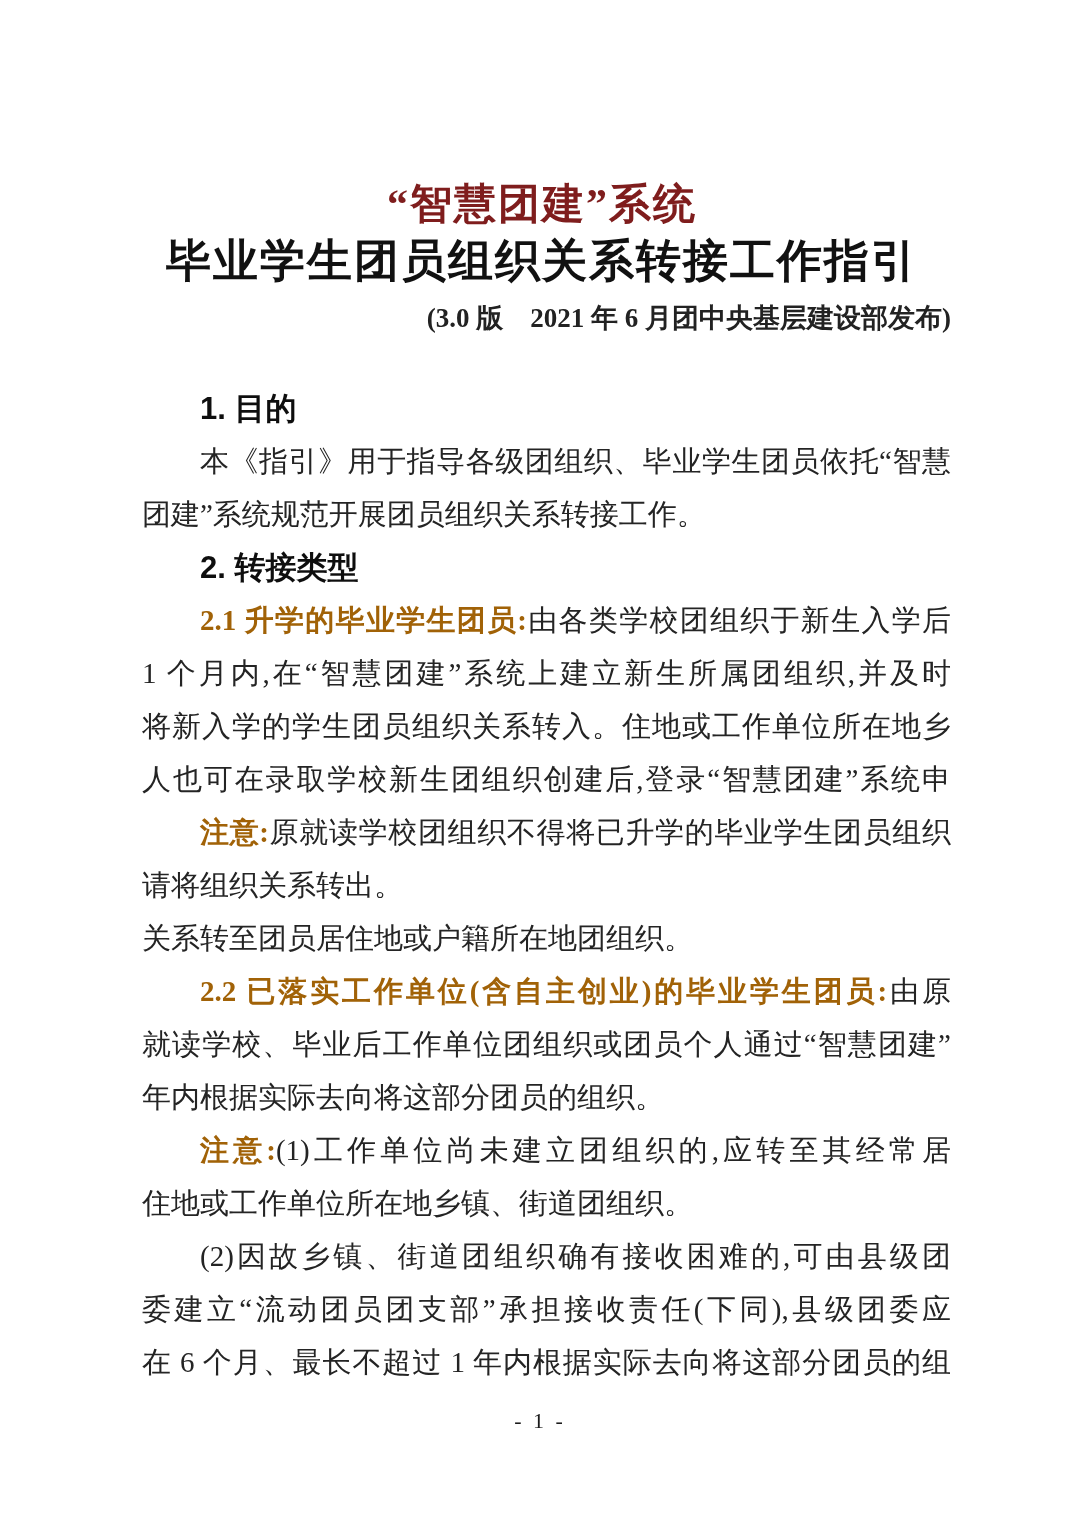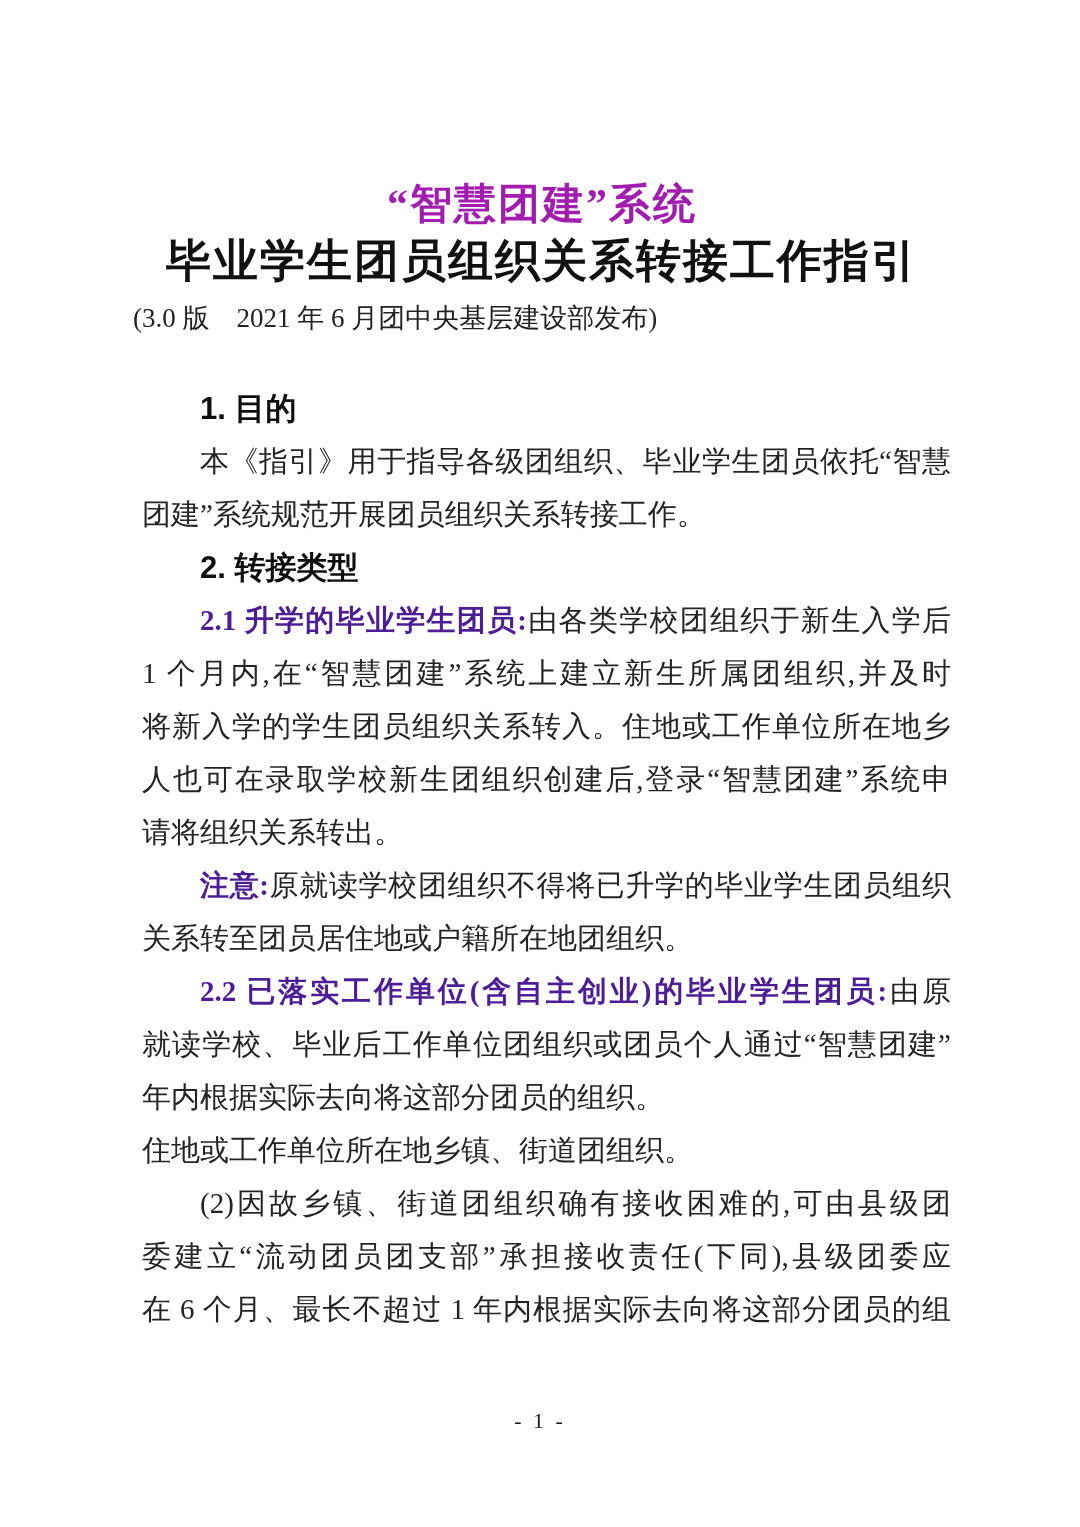--- a/index.html
+++ b/index.html
@@ -22,41 +22,42 @@
     left: 133px;
     top: 176px;
     width: 818px;
   }
   .title1 {
     text-align: center;
     font-weight: 700;
     font-size: 42px;
     line-height: 56px;
     letter-spacing: 2px;
-    color: #a21caf;
+    color: #7f1d1d;
     margin: 0;
     white-space: nowrap;
   }
   .title2 {
     text-align: center;
     font-weight: 700;
     font-size: 45px;
     line-height: 58px;
     letter-spacing: 2px;
     color: #111;
     margin: 0;
     white-space: nowrap;
   }
   .subtitle {
-    text-align: left;
+    text-align: right;
     font-size: 27px;
     line-height: 48px;
     margin: 4px 0 0 0;
     color: #222;
     white-space: nowrap;
+    font-weight: bold;
   }
   .bodytext {
     margin-top: 40px;
     margin-left: 9px;
   }
   .ln {
     margin: 0;
     font-size: 29px;
     line-height: 53px;
     height: 53px;
@@ -73,21 +74,21 @@
   .ln.indent { text-indent: 58px; }
   .ln.heading {
     font-family: "Liberation Sans", "DejaVu Sans", sans-serif;
     font-weight: 700;
     font-size: 31px;
     color: #0e0e0e;
     text-indent: 58px;
   }
   .ln .b {
     font-weight: 700;
-    color: #4c1d95;
+    color: #a16207;
   }
   .footer {
     position: absolute;
     left: 0;
     top: 1408px;
     width: 1080px;
     text-align: center;
     font-size: 22px;
     color: #1a1a1a;
     letter-spacing: 3px;
@@ -106,29 +107,30 @@
     <div class="bodytext">
       <p class="ln heading">1. 目的</p>
       <p class="ln indent just">本《指引》用于指导各级团组织、毕业学生团员依托“智慧</p>
       <p class="ln">团建”系统规范开展团员组织关系转接工作。</p>
       <p class="ln heading">2. 转接类型</p>
 
       <p class="ln indent just"><b class="b">2.1 升学的毕业学生团员:</b><span>由各类学校团组织于新生入学后</span></p>
       <p class="ln just">1 个月内,在“智慧团建”系统上建立新生所属团组织,并及时</p>
       <p class="ln just">将新入学的学生团员组织关系转入。住地或工作单位所在地乡镇</p>
       <p class="ln just">人也可在录取学校新生团组织创建后,登录“智慧团建”系统申</p>
+      <p class="ln indent just"><b class="b">注意:</b><span>原就读学校团组织不得将已升学的毕业学生团员组织</span></p>
+
       <p class="ln">请将组织关系转出。</p>
-
-      <p class="ln indent just"><b class="b">注意:</b><span>原就读学校团组织不得将已升学的毕业学生团员组织</span></p>
       <p class="ln">关系转至团员居住地或户籍所在地团组织。</p>
 
       <p class="ln indent just"><b class="b">2.2 已落实工作单位(含自主创业)的毕业学生团员:</b><span>由原</span></p>
       <p class="ln just">就读学校、毕业后工作单位团组织或团员个人通过“智慧团建”</p>
       <p class="ln">年内根据实际去向将这部分团员的组织。</p>
 
+      <p class="ln indent just"><b class="b">注意:</b><span>(1)工作单位尚未建立团组织的,应转至其经常居</span></p>
       <p class="ln">住地或工作单位所在地乡镇、街道团组织。</p>
 
       <p class="ln indent just">(2)因故乡镇、街道团组织确有接收困难的,可由县级团</p>
       <p class="ln just">委建立“流动团员团支部”承担接收责任(下同),县级团委应</p>
       <p class="ln just">在 6 个月、最长不超过 1 年内根据实际去向将这部分团员的组织</p>
     </div>
   </div>
 
   <div class="footer">- 1 -</div>
 </div>

